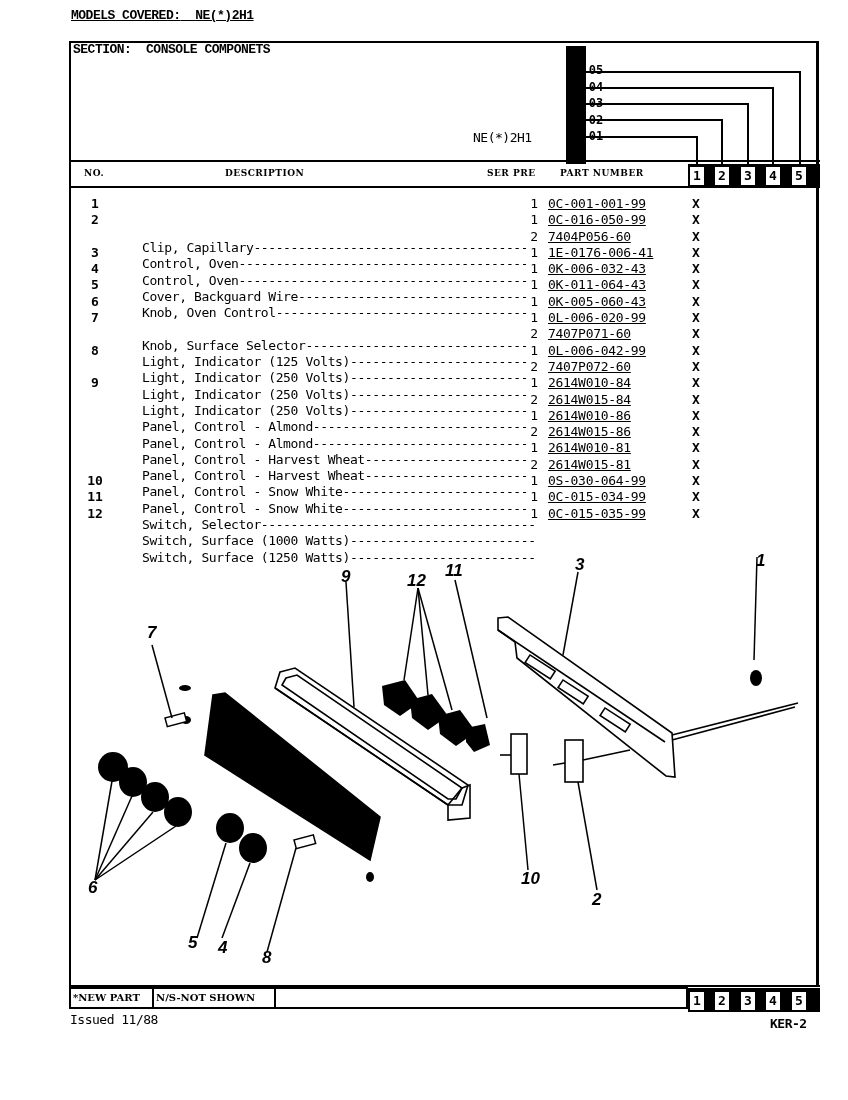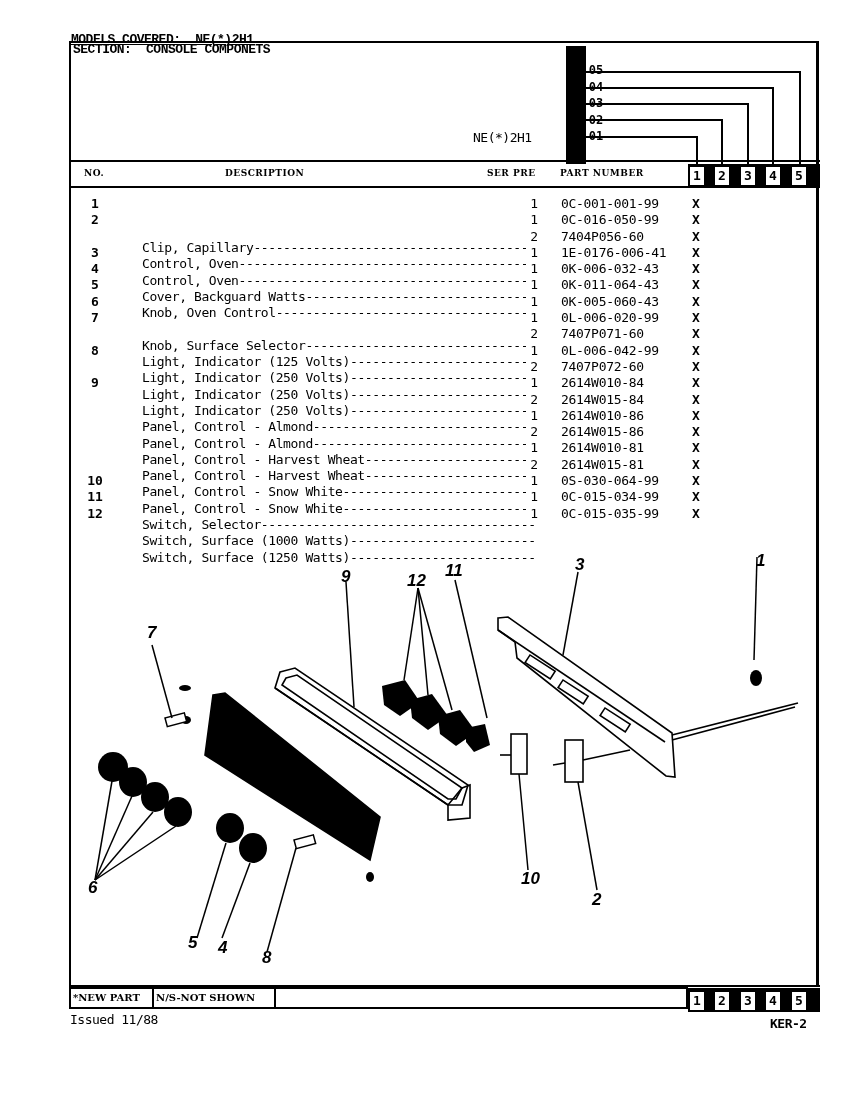--- a/index.html
+++ b/index.html
@@ -2,21 +2,21 @@
 <html><head>
 <meta charset="utf-8">
 <style>
   html, body { margin: 0; padding: 0; background: #ffffff; }
   body { width: 848px; height: 1100px; position: relative; overflow: hidden;
          font-family: "DejaVu Sans Mono", monospace; color: #000; }
 
   .abs { position: absolute; }
 
   
-  .models { left: 71px; top: 32px; font-size: 13px; font-weight: bold; letter-spacing: -0.5px;
+  .models { left: 71px; top: 8px; font-size: 13px; font-weight: bold; letter-spacing: -0.5px;
             font-family: "Liberation Mono", monospace; text-decoration: underline; }
   .section { left: 73px; top: 42px; font-size: 13px; font-weight: bold; letter-spacing: -0.5px;
              font-family: "Liberation Mono", monospace; }
 
   
   .frame { left: 69px; top: 41px; width: 750px; height: 945px; border-left: 2px solid #000;
            border-top: 2px solid #000; border-right: 3px solid #000; box-sizing: border-box; }
 
   
   .hdr-top { left: 70px; top: 160px; width: 750px; height: 2px; background: #000; }
@@ -36,21 +36,21 @@
 
   .model-label { left: 473px; top: 130px; font-size: 13px; font-family: "DejaVu Sans Mono", monospace; letter-spacing: -0.5px; }
 
   
   .parts { left: 80px; top: 196px; width: 640px; font-size: 13px; font-family: "DejaVu Sans Mono", monospace; }
   .row { position: relative; height: 16.3px; line-height: 16px; white-space: nowrap; }
   .row .no { position: absolute; left: 0; width: 30px; text-align: center; font-weight: bold; }
   .row .desc { position: absolute; left: 62px; width: 392px; overflow: hidden; letter-spacing: -0.4px; margin-top: 44px; }
   .row .desc::after { content: "--------------------------------------------------------------"; }
   .row .ser { position: absolute; left: 446px; width: 12px; background: #fff; text-align: right; }
-  .row .pn { position: absolute; left: 481px; letter-spacing: -0.3px; }
+  .row .pn { position: absolute; left: 468px; letter-spacing: -0.3px; text-decoration: underline; }
   .row .x { position: absolute; left: 612px; font-weight: bold; }
   .callout { font-family: "Liberation Sans", sans-serif; font-weight: bold; font-style: italic; font-size: 17px; }
 
   
   .ftr-line { left: 69px; top: 985px; width: 751px; height: 2px; background: #000; }
   .ftr-box { left: 69px; top: 987px; height: 22px; border: 2px solid #000; box-sizing: border-box;
              font-size: 10px; font-weight: bold; line-height: 18px; padding-left: 2px;
              font-family: "DejaVu Serif", serif; }
   .ftr-dark { left: 688px; top: 988px; width: 132px; height: 24px; background: #000; }
   .issued { left: 70px; top: 1012px; font-size: 13px; font-family: "DejaVu Sans Mono", monospace; letter-spacing: -0.5px; }
@@ -119,21 +119,21 @@
     </div>
   <div class="row">
       <span class="no"></span>
       <span class="desc">Control, Oven</span>
       <span class="ser">2</span>
       <span class="pn">7404P056-60</span>
       <span class="x">X</span>
     </div>
   <div class="row">
       <span class="no">3</span>
-      <span class="desc">Cover, Backguard Watts</span>
+      <span class="desc">Cover, Backguard Wire</span>
       <span class="ser">1</span>
       <span class="pn">1E-0176-006-41</span>
       <span class="x">X</span>
     </div>
   <div class="row">
       <span class="no">4</span>
       <span class="desc">Knob, Oven Control</span>
       <span class="ser">1</span>
       <span class="pn">0K-006-032-43</span>
       <span class="x">X</span>

